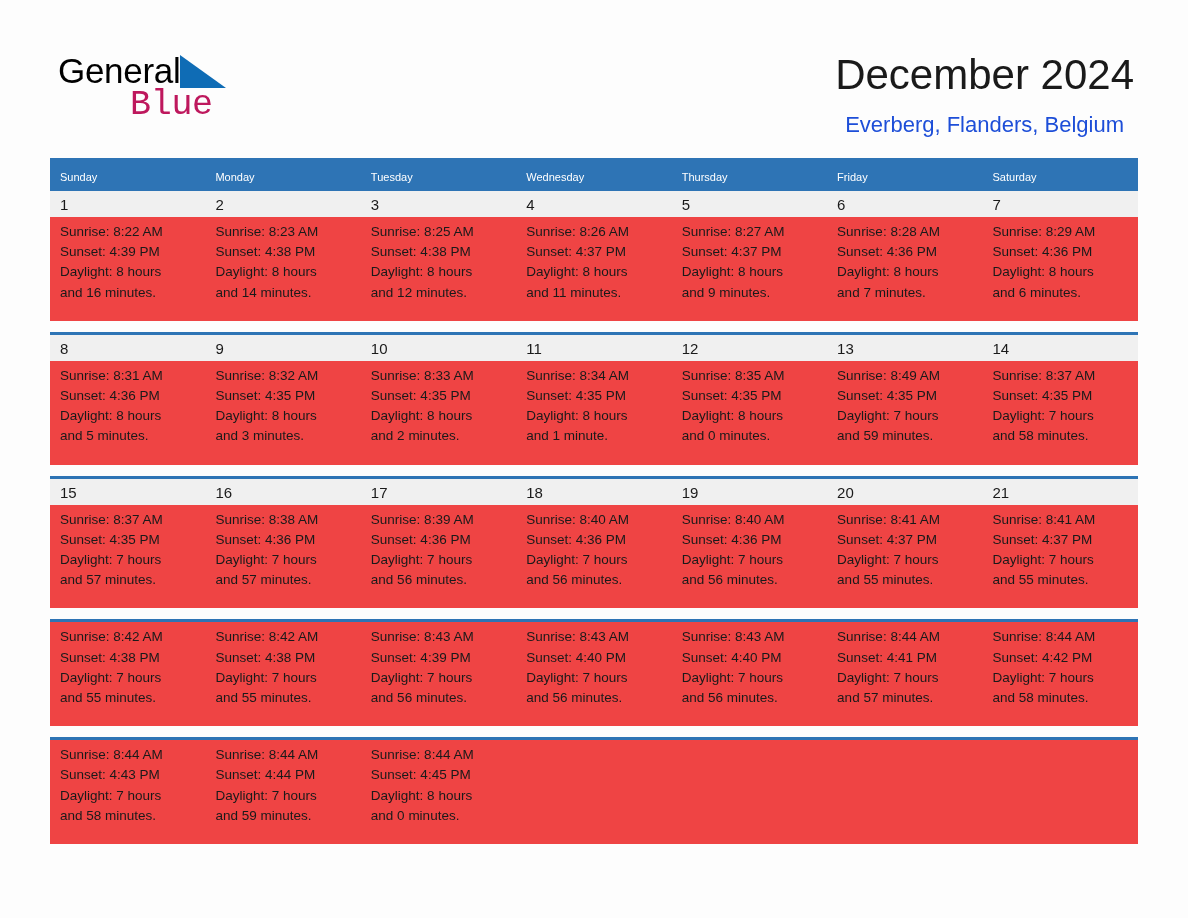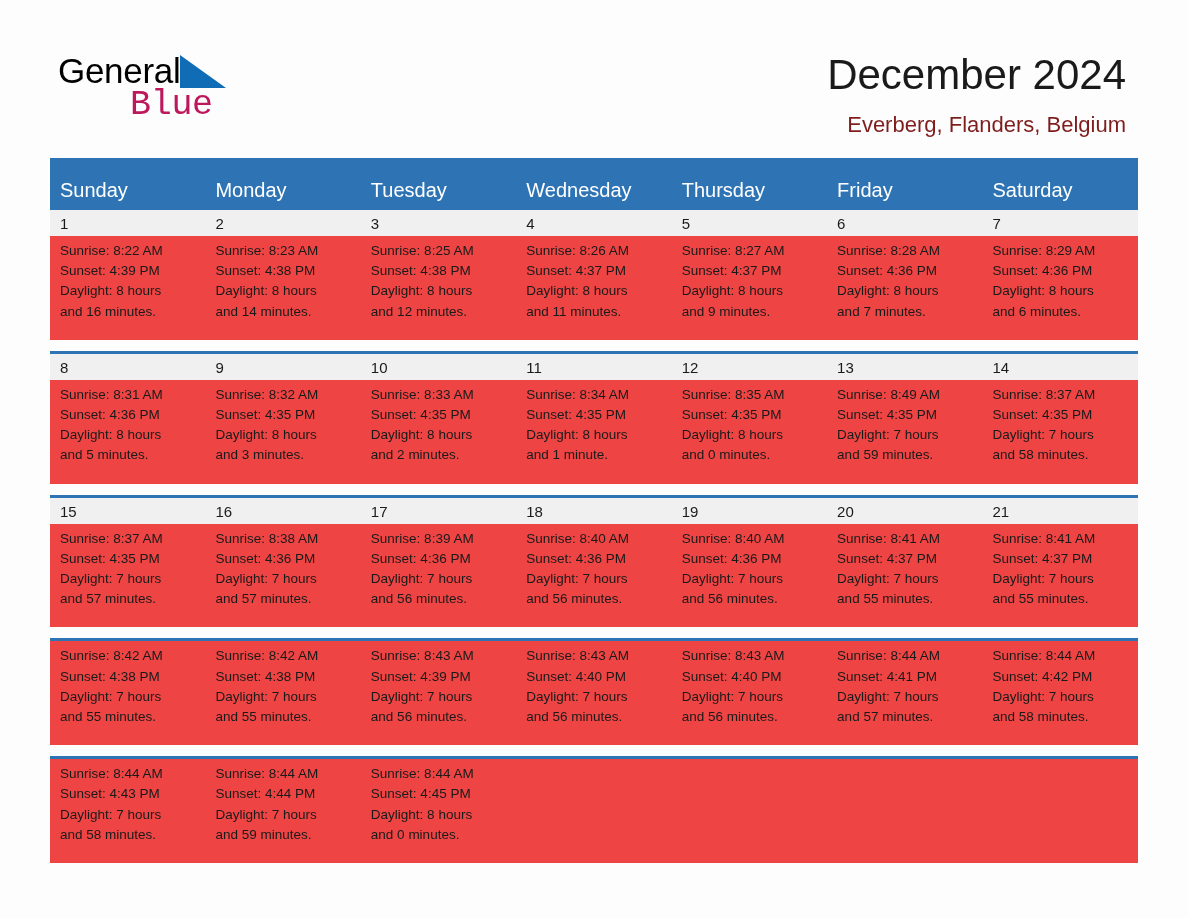--- a/index.html
+++ b/index.html
@@ -16,21 +16,21 @@
     position: relative;
     width: 1188px;
     height: 918px;
     background: #fdfdfd;
     overflow: hidden;
   }
 
   
   .header {
     position: absolute;
-    top: 0; left: 0; right: 8px;
+    top: 0; left: 0; right: 0;
     height: 148px;
     padding-left: 44px;
   }
   .logo {
     position: absolute;
     left: 58px;
     top: 52px;
     width: 300px;
     height: 70px;
   }
@@ -76,44 +76,45 @@
     font-size: 42px;
     line-height: 50px;
     color: #1a1a1a;
     font-weight: normal;
     margin: 0;
     white-space: nowrap;
   }
   .location {
     font-size: 22px;
     line-height: 28px;
-    color: #7f1d1d;
+    color: #1d4ed8;
     margin: 11px 0 0 0;
     white-space: nowrap;
+    text-align: center;
   }
 
   
   .calendar {
     position: absolute;
     left: 50px;
     top: 158px;
     width: 1088px;
   }
   table.cal {
     width: 1088px;
     border-collapse: collapse;
     table-layout: fixed;
   }
   table.cal th {
     background: #2e74b5;
     color: #ffffff;
     font-weight: normal;
-    font-size: 20px;
+    font-size: 11px;
     text-align: left;
-    padding: 21px 0 8px 10px;
+    padding: 13px 0 8px 10px;
     height: 32px;
     border: none;
   }
   td.daynum {
     background: #f0f0f0;
     font-size: 15px;
     color: #1a1a1a;
     padding: 5px 0 4px 10px;
     height: 25px;
     border: none;

